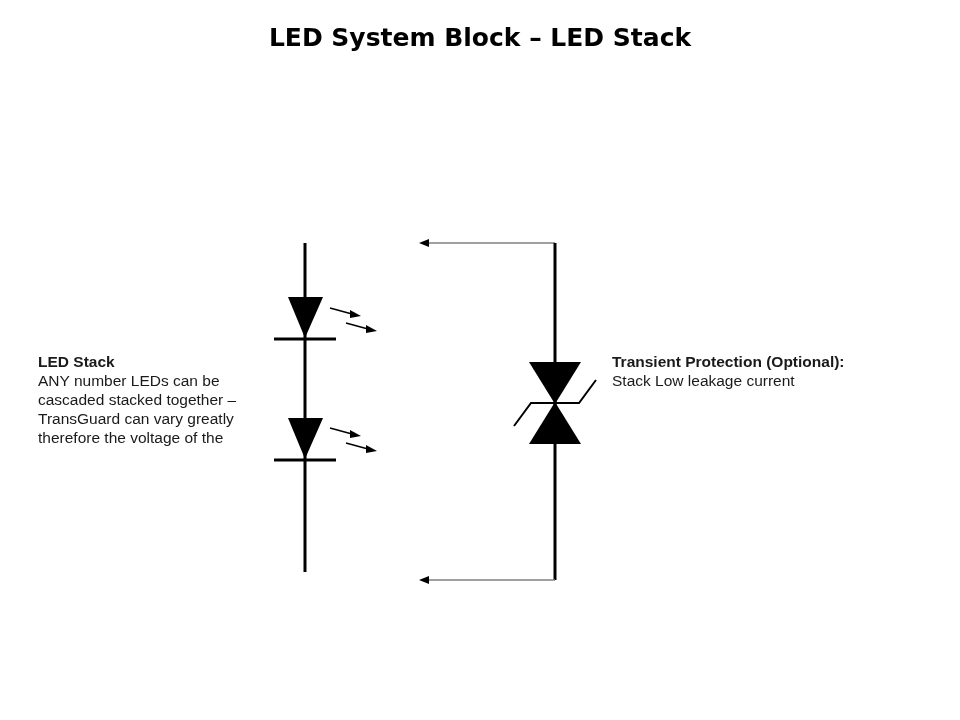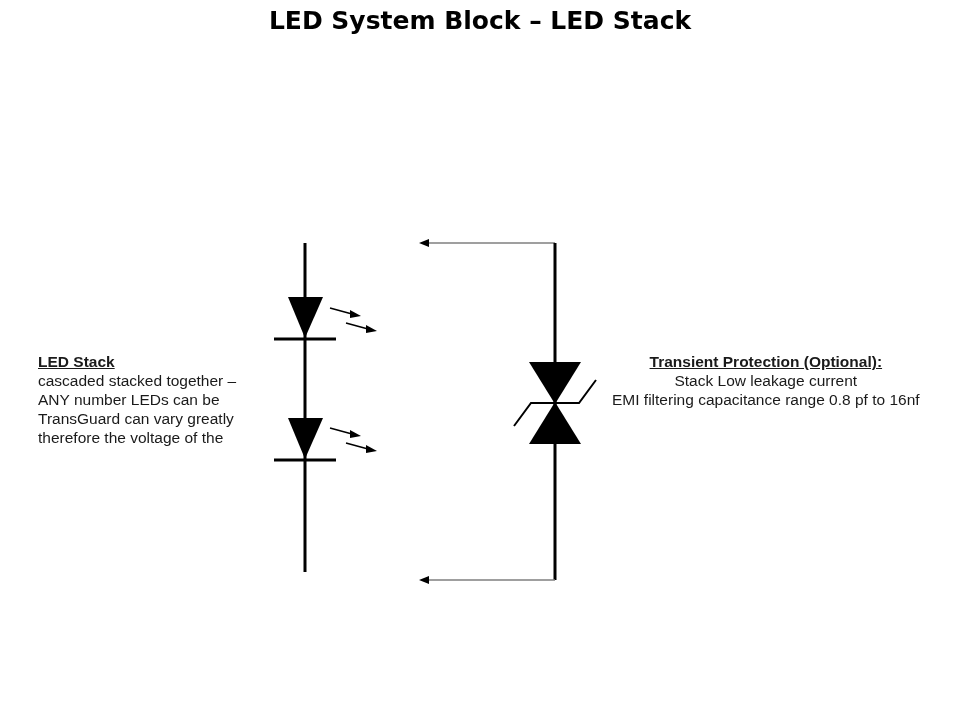--- a/index.html
+++ b/index.html
@@ -1,30 +1,30 @@
 <!DOCTYPE html>
 <html><head>
 <meta charset="utf-8">
 <style>
   html, body { margin: 0; padding: 0; background: #ffffff; }
   body { width: 960px; height: 720px; position: relative; overflow: hidden; }
   .title {
-    position: absolute; left: 0; top: 6px; width: 960px; text-align: center;
+    position: absolute; left: 0; top: 23px; width: 960px; text-align: center;
     font-family: "DejaVu Sans", sans-serif; font-weight: bold; font-size: 25px;
     color: #000; letter-spacing: 0px;
   }
   svg.diagram { position: absolute; left: 0; top: 0; }
   .note {
     position: absolute; font-family: "Liberation Sans", sans-serif; font-size: 15.5px;
     line-height: 19px; color: #1a1a1a;
   }
-  .note .heading { font-weight: bold; text-decoration: underline; display: block; }
+  .note .heading { font-weight: bold; display: block; }
   .note .line { display: block; white-space: nowrap; }
   #left-note { left: 38px; top: 352px; }
-  #right-note { left: 612px; top: 352px; text-align: center; }
+  #right-note { left: 612px; top: 352px; }
 </style>
 </head>
 <body>
 
 <div class="title">LED System Block – LED Stack</div>
 
 <svg class="diagram" width="960" height="720" viewBox="0 0 960 720">
 
   <line x1="305" y1="243" x2="305" y2="572" stroke="#000" stroke-width="3"></line>
 
@@ -60,23 +60,22 @@
     <g>
       <polygon points="529,362 581,362 555,404" fill="#000"></polygon>
       <polygon points="555,402 529,444 581,444" fill="#000"></polygon>
       <polyline points="514,426 531,403 579,403 596,380" fill="none" stroke="#000" stroke-width="2"></polyline>
     </g>
   </g>
 </svg>
 
 <div class="note" id="left-note">
   <span class="heading">LED Stack</span>
+  <span class="line">ANY number LEDs can be</span>
   <span class="line">cascaded stacked together –</span>
-  <span class="line">ANY number LEDs can be</span>
   <span class="line">TransGuard can vary greatly</span>
   <span class="line">therefore the voltage of the</span>
 </div>
 
 <div class="note" id="right-note">
   <span class="heading">Transient Protection (Optional):</span>
   <span class="line">Stack Low leakage current</span>
-  <span class="line">EMI filtering capacitance range 0.8 pf to 16nf</span>
 </div>
 
 </body></html>

